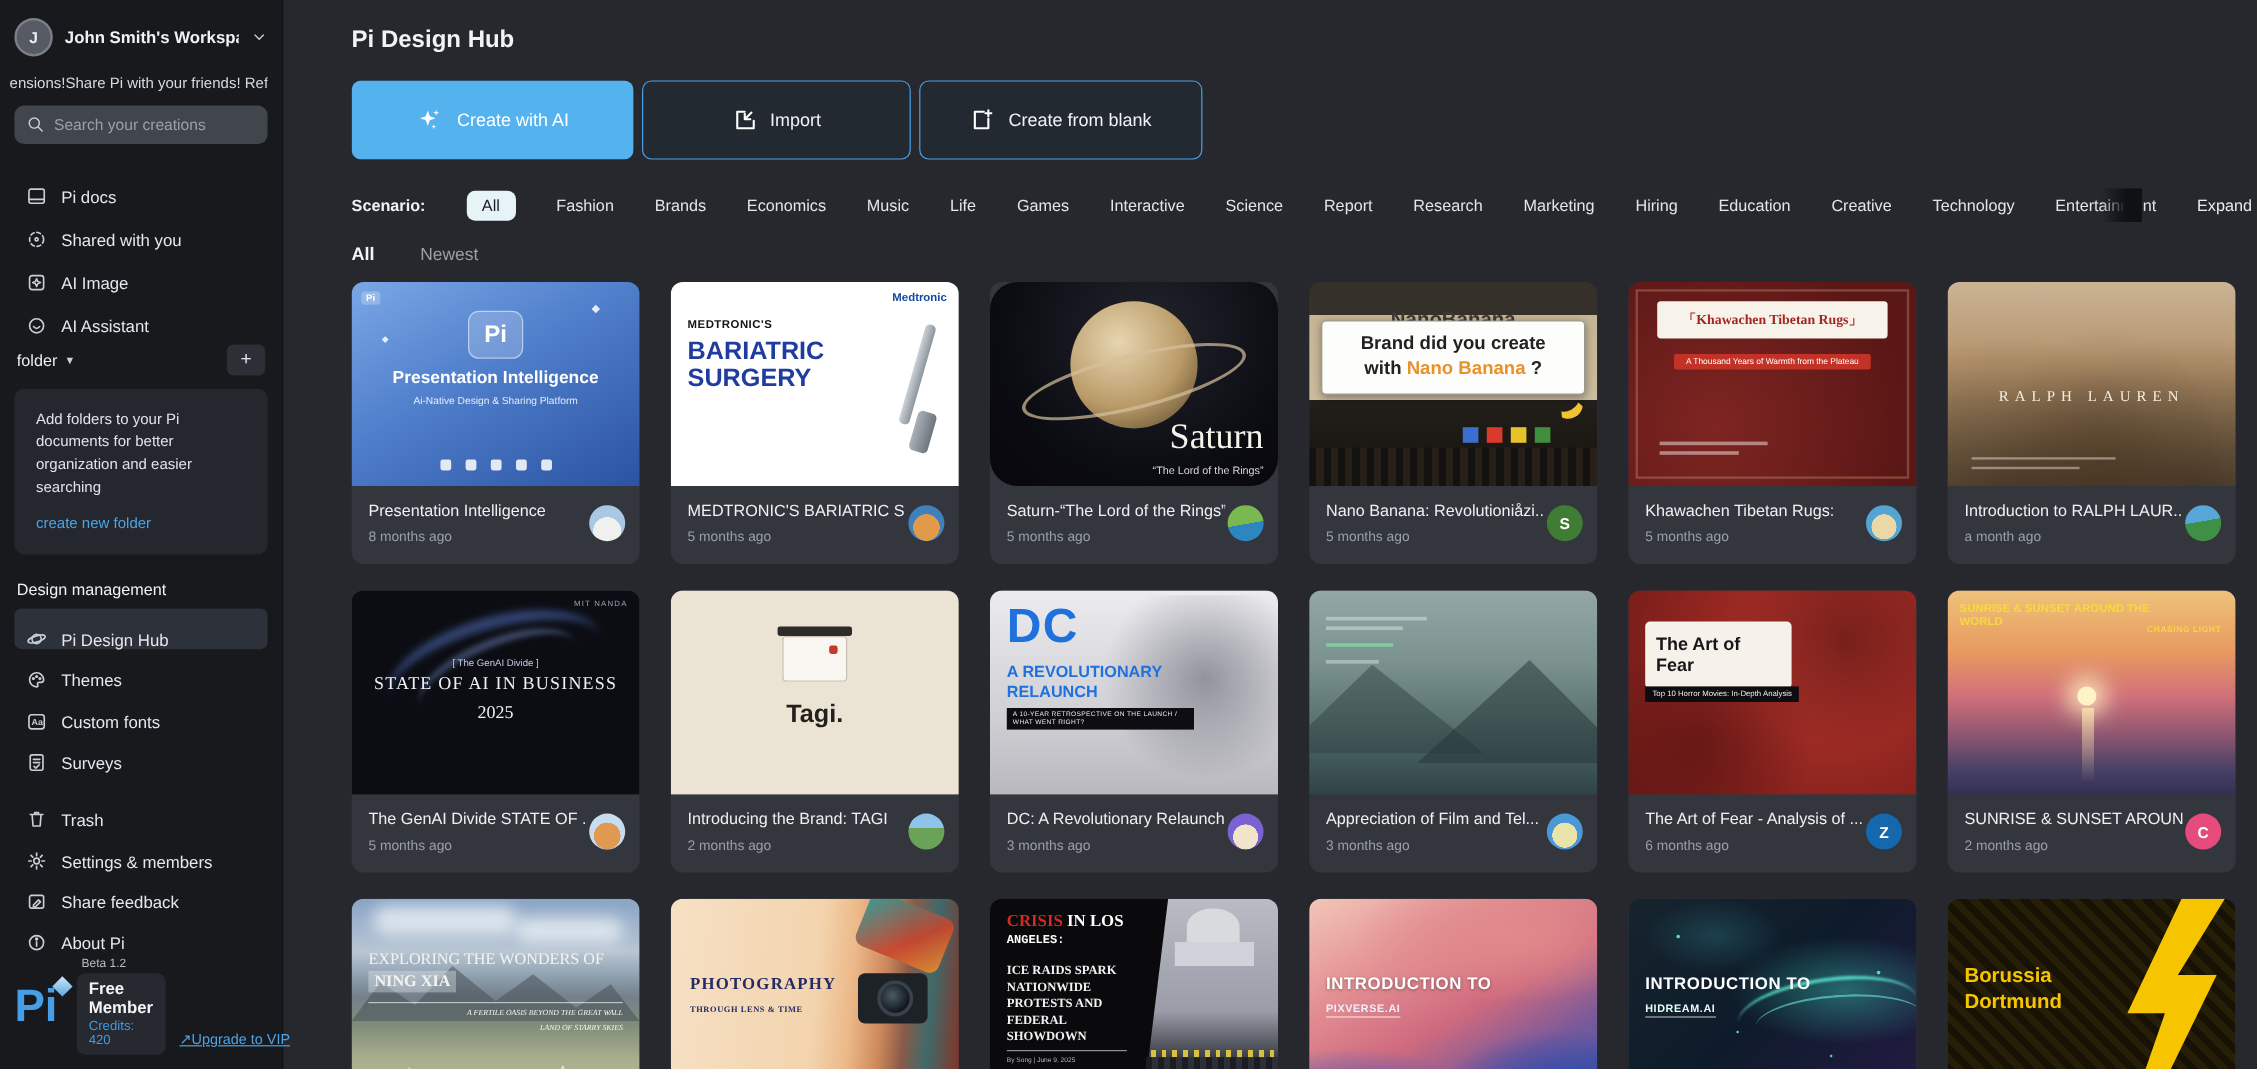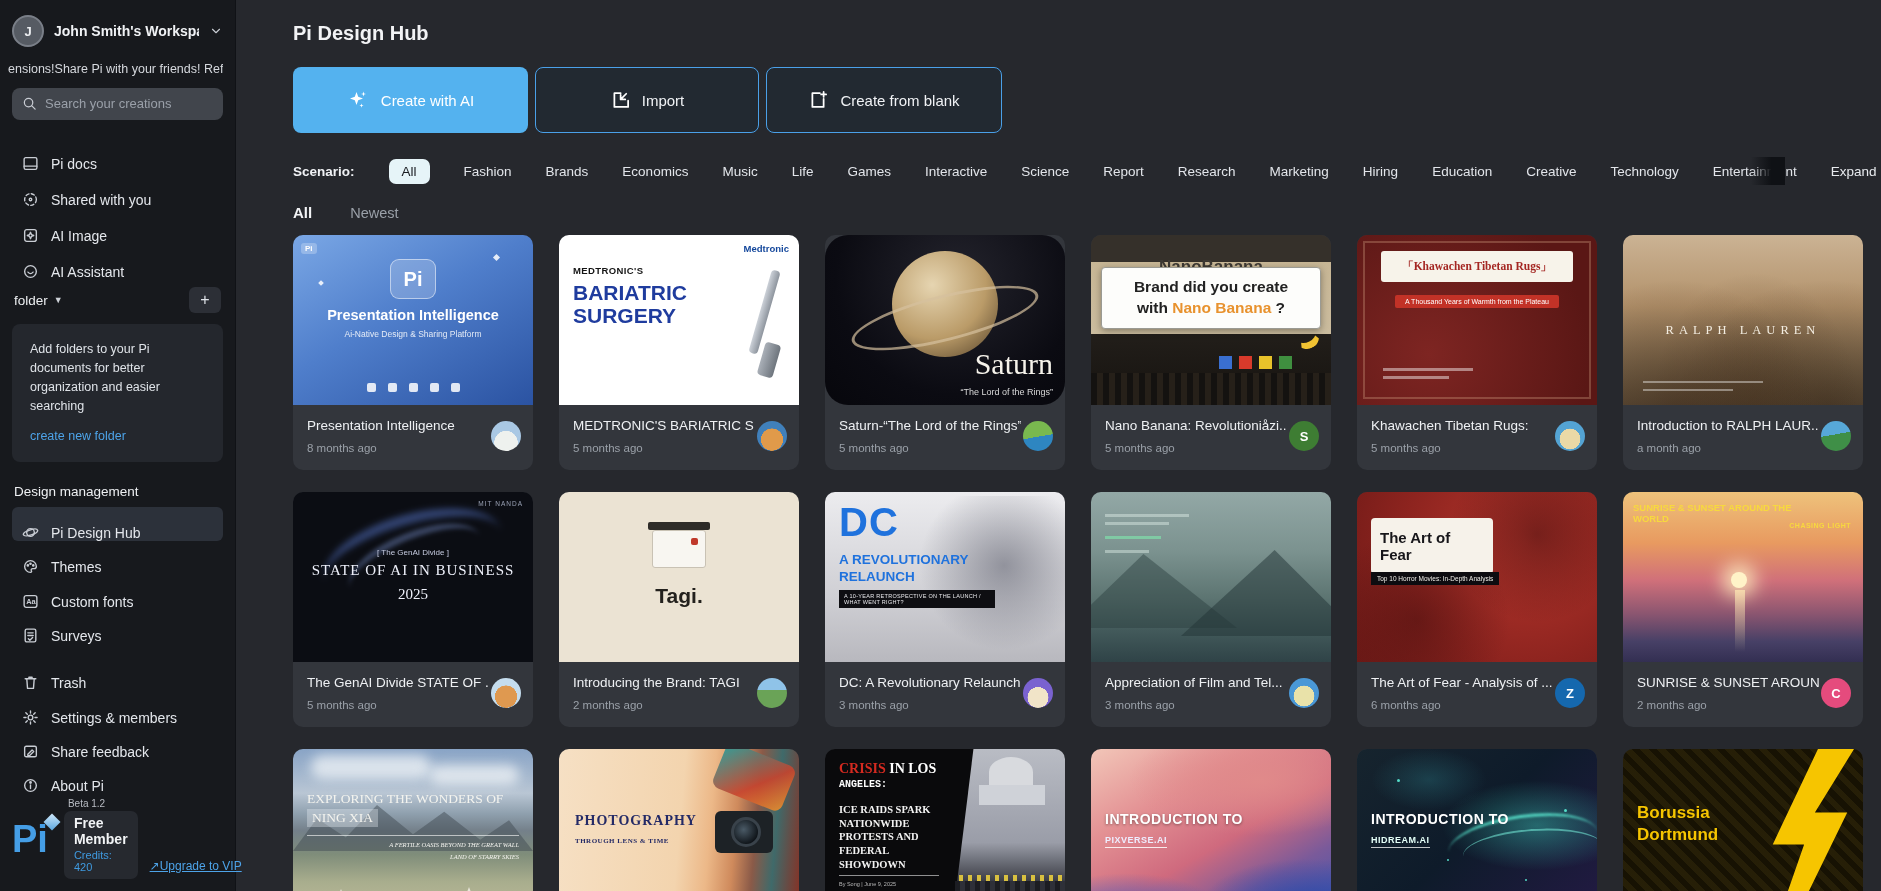--- a/index.html
+++ b/index.html
@@ -197,21 +197,21 @@
   .tb12 .l2{position:absolute;top:30px;right:12px;font-size:7px;font-weight:700;color:#f7d93e;letter-spacing:.5px;}
 
   
   .tb13{background:linear-gradient(180deg,#89a4c6 0%,#b9c6d4 26%,#8fa0ae 38%,#74808a 48%,#7f8d7a 62%,#a8ad8d 78%,#c2bd9d 100%);}
   .tb13 .cl{position:absolute;border-radius:20px;background:rgba(245,248,250,.7);filter:blur(6px);}
   .tb13 .mt{position:absolute;top:46px;left:0;right:0;height:56px;background:rgba(66,76,84,.5);
     clip-path:polygon(0 100%,10% 42%,22% 76%,35% 18%,50% 70%,63% 30%,78% 80%,90% 45%,100% 100%);}
   .tb13 .stupa{position:absolute;background:#e9e5da;clip-path:polygon(50% 0,100% 100%,0 100%);}
   .tb13 .l1{position:absolute;top:42px;left:14px;font-family:"Liberation Serif",serif;font-size:13.5px;color:#f4f4ef;}
   .tb13 .l2{position:absolute;top:60px;left:14px;font-family:"Liberation Serif",serif;font-size:13.5px;color:#f4f4ef;
-    background:rgba(235,240,245,.35);padding:1px 5px;}
+    background:rgba(235,240,245,.35);padding:1px 5px;font-weight:bold;}
   .tb13 .dv{position:absolute;top:86px;left:14px;right:14px;height:1px;background:rgba(255,255,255,.6);}
   .tb13 .l3{position:absolute;top:92px;right:14px;font-family:"Liberation Serif",serif;font-style:italic;
     font-size:6.5px;color:#f4f4ef;}
   .tb13 .l4{position:absolute;top:104px;right:14px;font-family:"Liberation Serif",serif;font-style:italic;
     font-size:6.5px;color:#f4f4ef;}
 
   
   .tb14{background:linear-gradient(95deg,#f6e0c4 0%,#f3d4ae 50%,#ecb888 62%,#cf8a5c 72%,#8a5a48 80%,#3f6a6a 88%,#8a2f22 100%);}
   .tb14 .film{position:absolute;right:8px;top:4px;width:74px;height:48px;border-radius:8px;opacity:.9;
     background:linear-gradient(135deg,#18a0a0,#c7442e 60%,#e8922e);transform:rotate(22deg);}

